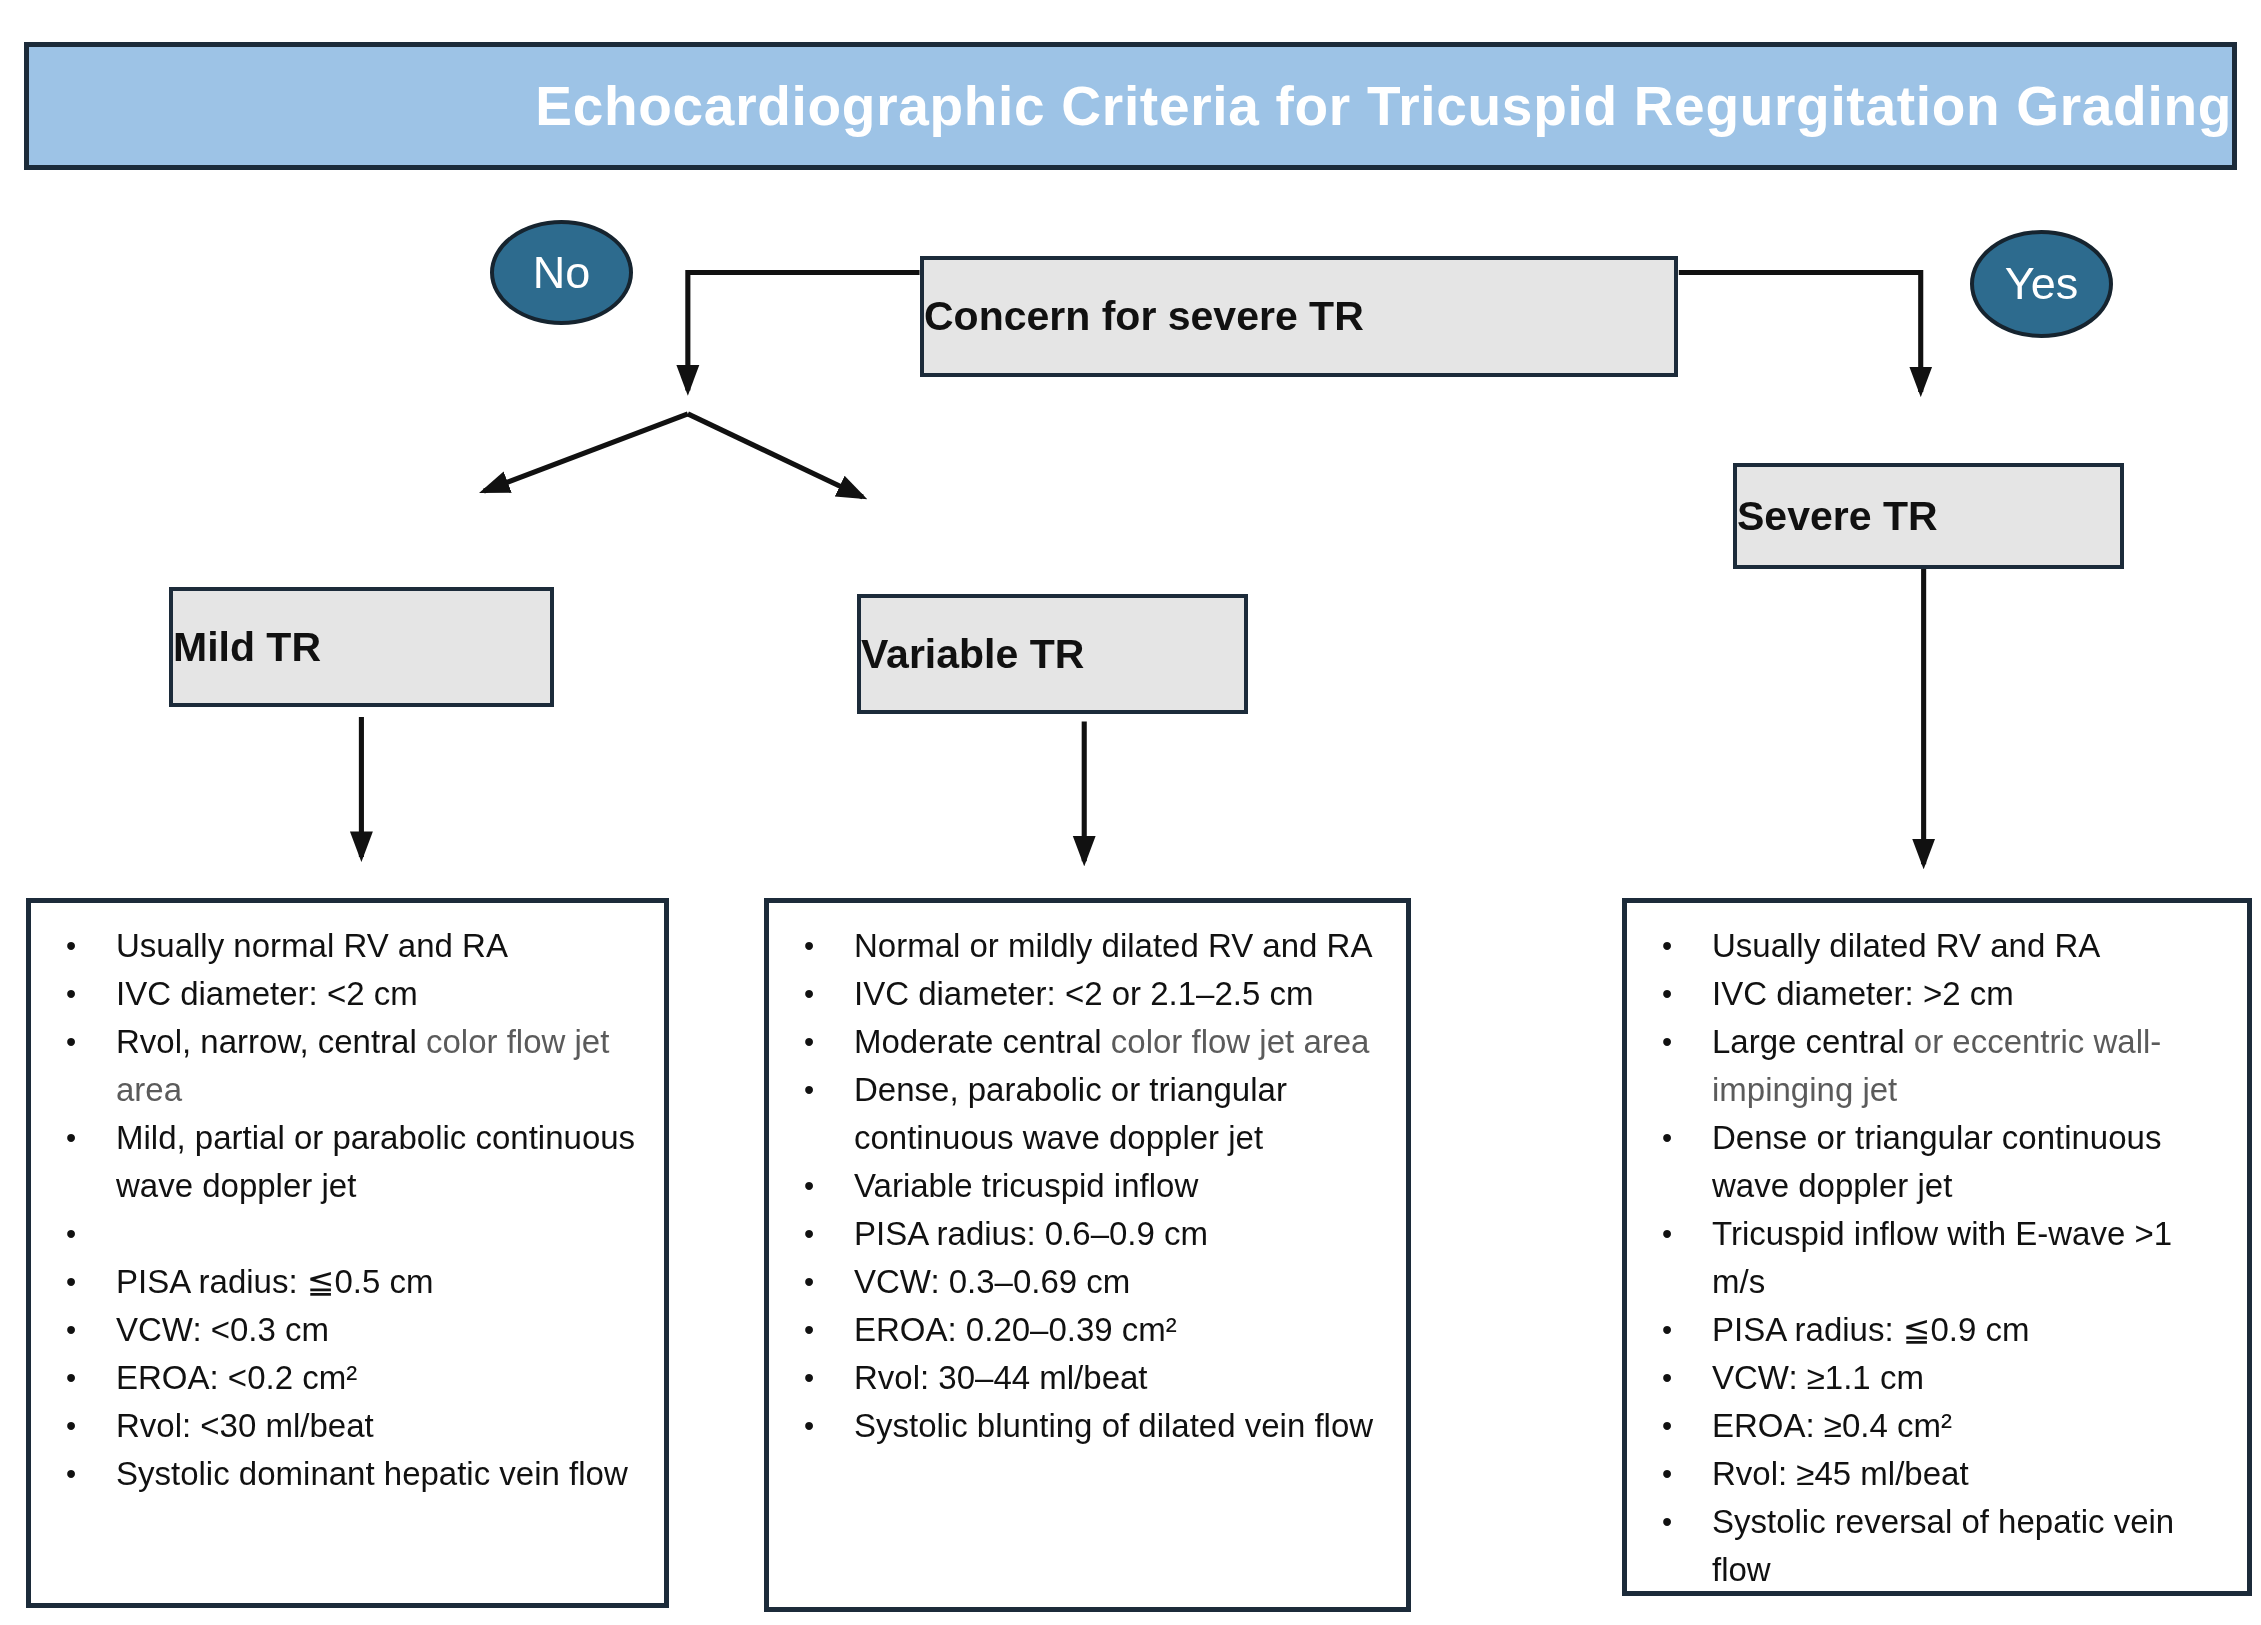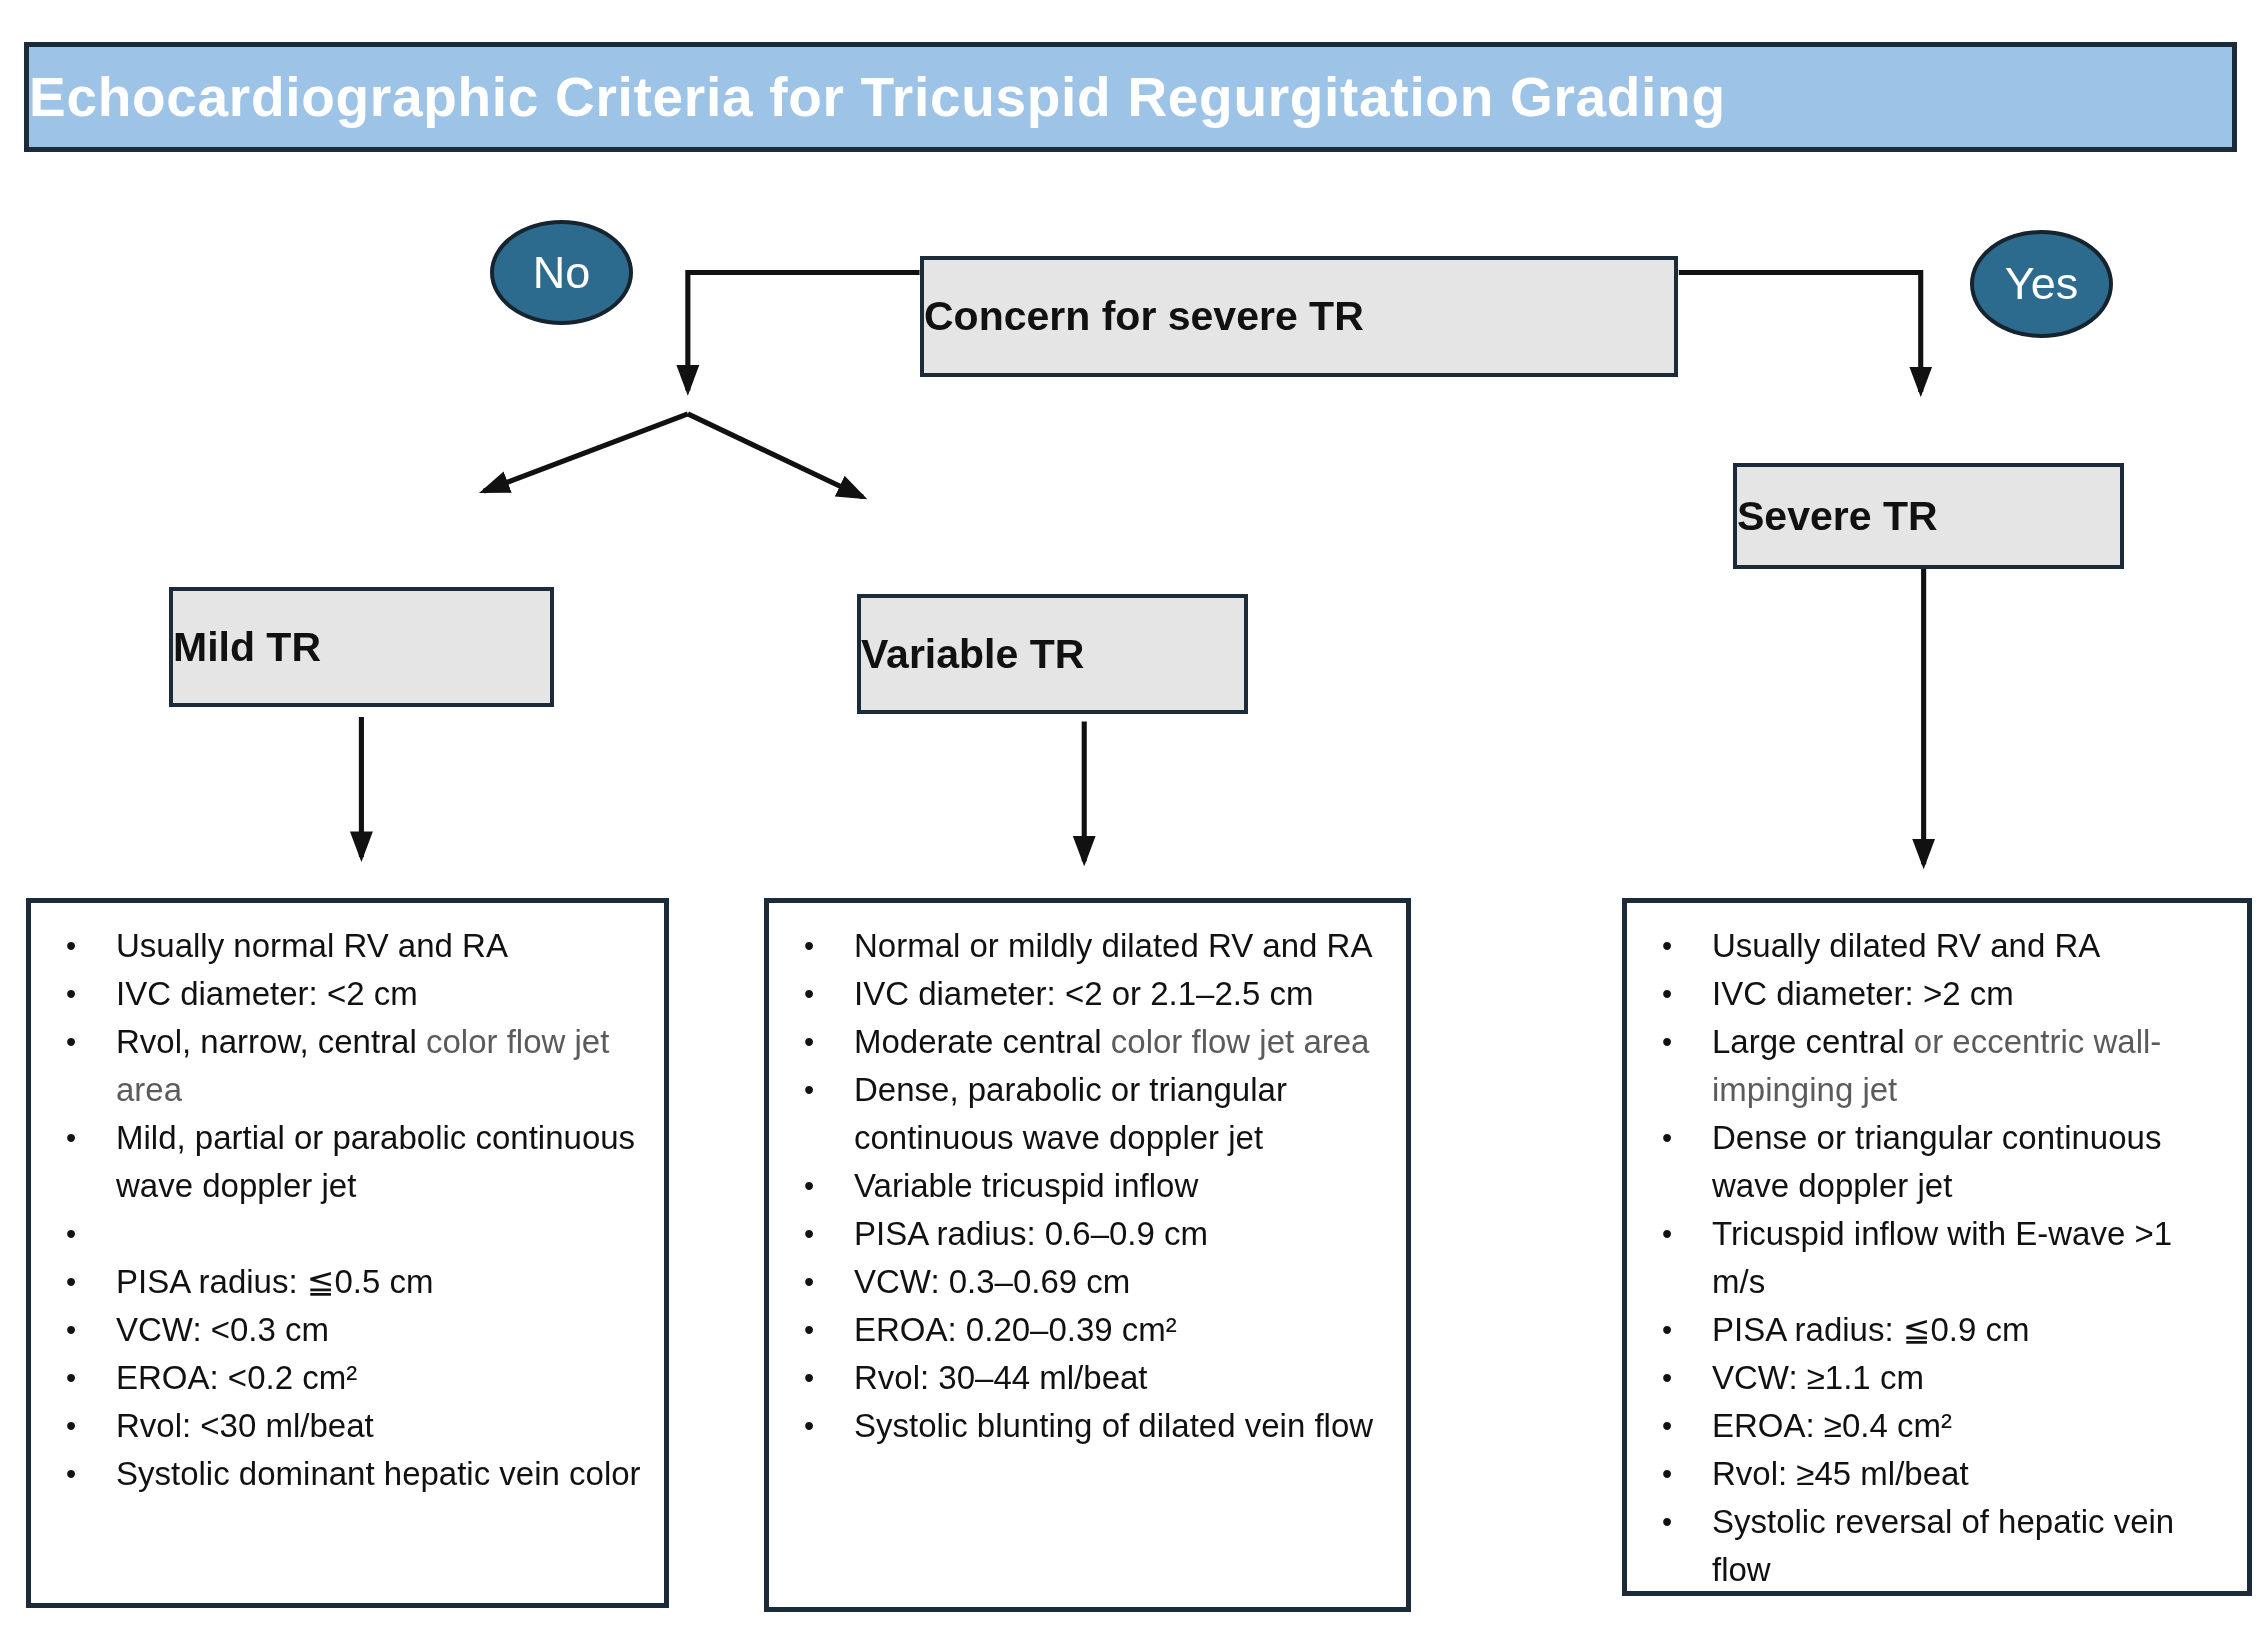--- a/index.html
+++ b/index.html
@@ -17,25 +17,25 @@
     position:relative;
     width:2261px;height:1625px;
     background:var(--canvas_bg);
     font-family:"Liberation Sans", sans-serif;
     color:var(--text_black);
     overflow:hidden;
   }
   svg.arrows{position:absolute;left:0;top:0;width:2261px;height:1625px;}
   svg.arrows path{fill:none;stroke:var(--arrow);stroke-width:7px;stroke-linejoin:miter;}
   .banner{
-    position:absolute;left:24px;top:42px;width:2213px;height:110px;
+    position:absolute;left:24px;top:42px;width:2213px;height:128px;
     background:var(--banner_bg);
     border:5.1px solid var(--border_navy);
     box-sizing:border-box;
-    display:flex;align-items:center;justify-content:flex-start;
+    display:flex;align-items:center;justify-content:flex-end;
   }
   .banner-title{
     color:#fff;font-size:55px;font-weight:700;letter-spacing:0.7px;white-space:nowrap;
   }
   .node{
     position:absolute;background:#e5e5e5;
     border:4.4px solid var(--border_navy);box-sizing:border-box;
     display:flex;align-items:center;justify-content:flex-start;margin-top:43px;
   }
   .node-label{font-size:41px;font-weight:700;color:var(--text_black);white-space:nowrap;}
@@ -146,21 +146,21 @@
         <div class="bullet-item">
           <span class="bullet-dot">•</span>
           <span class="bullet-text"><span>EROA: &lt;0.2 cm²</span></span>
         </div>
         <div class="bullet-item">
           <span class="bullet-dot">•</span>
           <span class="bullet-text"><span>Rvol: &lt;30 ml/beat</span></span>
         </div>
         <div class="bullet-item">
           <span class="bullet-dot">•</span>
-          <span class="bullet-text"><span>Systolic dominant hepatic vein color</span></span>
+          <span class="bullet-text"><span>Systolic dominant hepatic vein flow</span></span>
         </div>
       </div>
   </div>
 
   <div class="crit-box moderate-crit">
     <div>
         <div class="bullet-item">
           <span class="bullet-dot">•</span>
           <span class="bullet-text"><span>Normal or mildly dilated RV and RA</span></span>
         </div>

